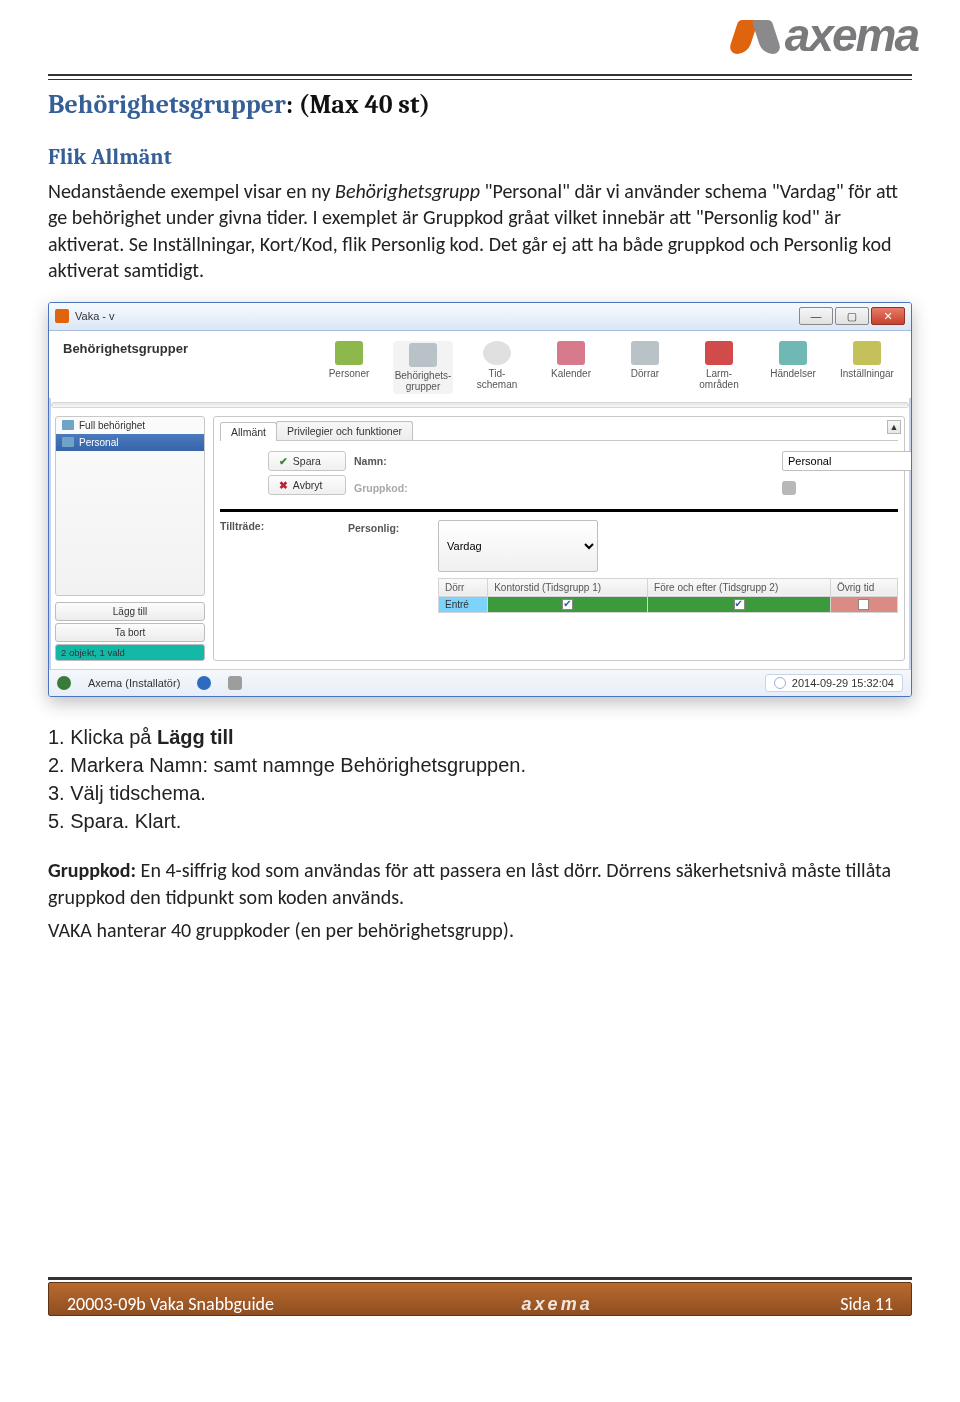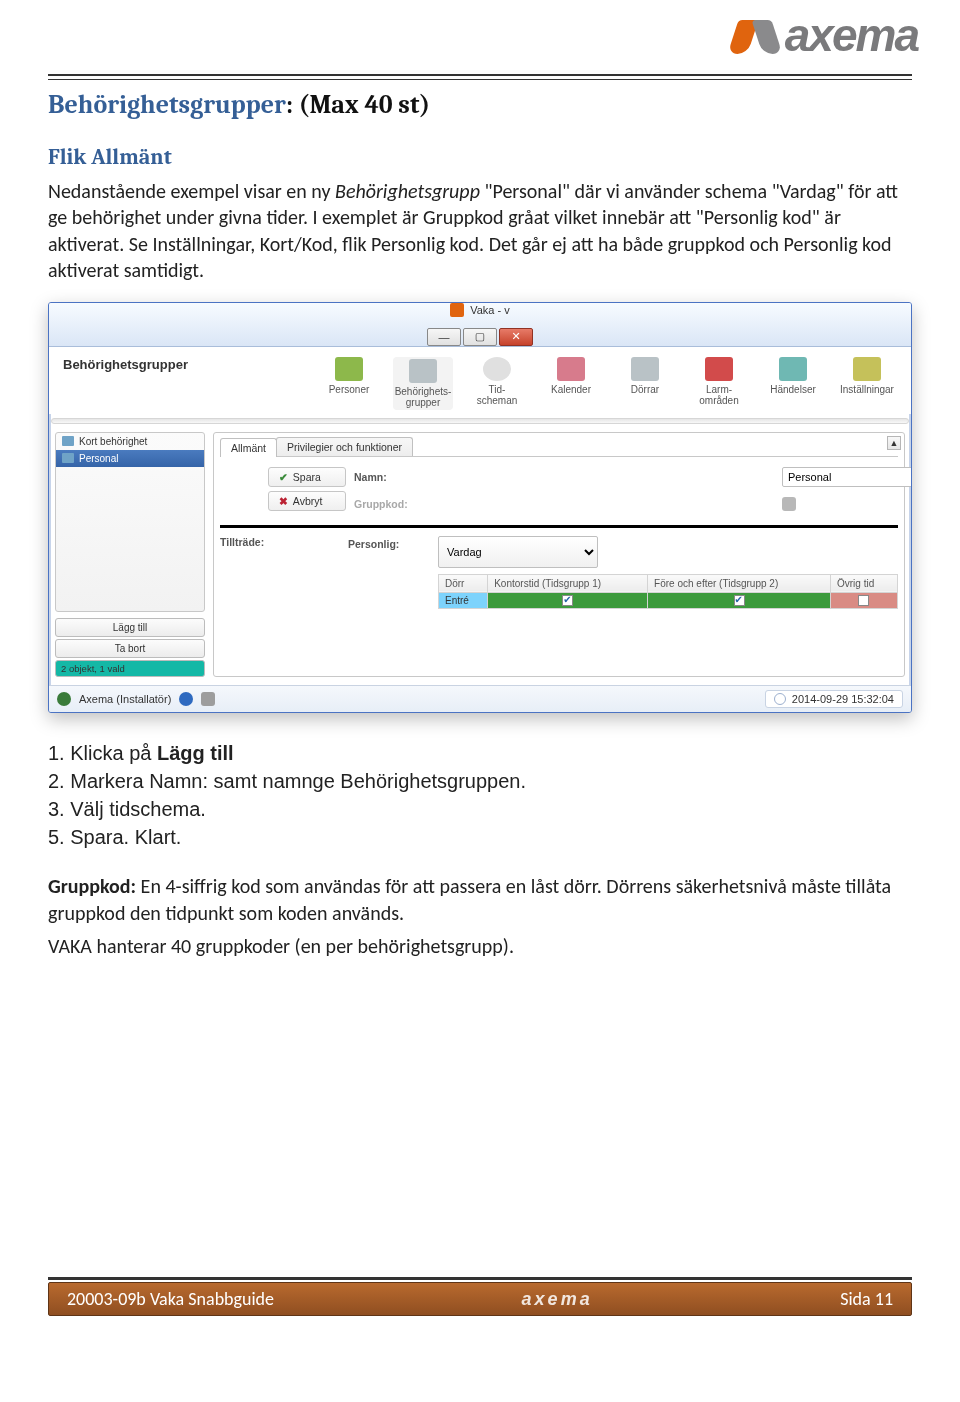--- a/index.html
+++ b/index.html
@@ -11,21 +11,21 @@
   .logo-mark .s1 { left:4px; top:6px; background:#e0640e; transform:skewX(-18deg); }
   .logo-mark .s2 { right:4px; top:6px; background:#8a8a8c; transform:skewX(18deg); }
   .logo-text { font-family: Arial, sans-serif; font-size:46px; font-weight:900; letter-spacing:-2px; color:#7a7a7c; font-style:italic; }
   .hr-double { border:0; height:6px; background:#333; margin:54px 0 10px 0; background: linear-gradient(#333,#333) top/100% 2px no-repeat, linear-gradient(#333,#333) bottom/100% 1px no-repeat; }
   h1.heading { font-size:26px; margin:4px 0 12px 0; font-weight:bold; color:#111; }
   h1.heading .accent { color:#355f96; }
   h2.subhead { font-size:22px; color:#355f96; font-weight:bold; margin:24px 0 8px 0; }
   p.body { font-size:20px; line-height:1.32; margin:8px 0; font-family: Calibri, Arial, sans-serif; }
   p.body .ital { font-style:italic; }
   .screenshot { margin:18px 0 26px 0; border:1px solid #4b73c3; border-radius:3px; font-family: Tahoma, Arial, sans-serif; font-size:11px; color:#333; background:#fff; box-shadow:0 0 0 2px #c7d4ea inset, 0 6px 18px rgba(0,0,0,.25); overflow:hidden; }
-  .titlebar { height:44px; background:linear-gradient(#f7fbff,#dae6f6); display:flex; align-items:center; justify-content:space-between; padding:0 6px; border-bottom:1px solid #a9bdda;flex-direction:column; }
+  .titlebar { height:28px; background:linear-gradient(#f7fbff,#dae6f6); display:flex; align-items:center; justify-content:space-between; padding:0 6px; border-bottom:1px solid #a9bdda; }
   .titlebar .left { display:flex; align-items:center; gap:6px; }
   .titlebar .icon-sq { width:14px; height:14px; background:#e0640e; border-radius:2px; }
   .winbtns { display:flex; gap:2px; }
   .winbtn { width:34px; height:18px; border:1px solid #888; border-radius:2px; display:flex; align-items:center; justify-content:center; background:linear-gradient(#f6f6f6,#e1e1e1); font-size:11px; }
   .winbtn.close { background:linear-gradient(#e77b68,#c6422b); color:#fff; border-color:#913224; }
   .app-header { display:flex; align-items:flex-start; justify-content:space-between; padding:10px 14px 4px 14px; background:#fff; }
   .app-header h3 { margin:0; font-size:13px; font-weight:bold; font-family: Tahoma, Arial, sans-serif; }
   .nav { display:flex; gap:14px; }
   .nav-item { display:flex; flex-direction:column; align-items:center; width:60px; font-size:10px; text-align:center; color:#555; line-height:1.1; cursor:pointer; }
   .nav-item.active { background:#f3f3f3; border-radius:4px; padding:2px 0; }
@@ -48,50 +48,50 @@
   .sidestatus { margin-top:2px; border:1px solid #bcbcbc; border-radius:3px; background:#14b8a6; font-size:9.5px; padding:2px 5px;}
   .main { flex:1; border:1px solid #c8c8c8; border-radius:3px; background:#fff; position:relative; padding-bottom:2px;}
   .scroll-arrow { position:absolute; right:3px; top:3px; width:14px; height:14px; border:1px solid #b6b6b6; background:linear-gradient(#f8f8f8,#e6e6e6); font-size:9px; display:flex; align-items:center; justify-content:center;}
   .tabs { display:flex; padding:4px 6px 0 6px; gap:0;}
   .tab { border:1px solid #c0c0c0; border-bottom:none; border-radius:3px 3px 0 0; padding:3px 10px; font-size:10.5px; background:linear-gradient(#f7f7f7,#ededed); margin-right:-1px; cursor:pointer;}
   .tab.active { background:#fff; position:relative; top:1px;}
   .formarea { border-top:1px solid #c8c8c8; margin:0 6px; padding:10px 6px 8px 6px; display:grid; grid-template-columns:120px 82px 1fr 110px; column-gap:8px; row-gap:10px; align-items:center;}
   .lbl { font-size:10.5px; color:#555; font-weight:bold;}
   .lbl.muted { color:#a8a8a8;}
   .txt { width:210px; border:1px solid #bfbfbf; border-radius:2px; padding:3px 5px; font-size:11px; background:#fff;}
-  .sel { width:160px; border:1px solid #bfbfbf; border-radius:2px; padding:8px 4px; font-size:11px; background:#fff linear-gradient(#fff,#f0f0f0);}
+  .sel { width:160px; border:1px solid #bfbfbf; border-radius:2px; padding:18px 4px; font-size:11px; background:#fff linear-gradient(#fff,#f0f0f0);}
   .lock { width:14px; height:14px; background:#b8b8b8; border-radius:3px;}
   .actions { display:flex; flex-direction:column; gap:4px; justify-self:end; }
   .actbtn { display:flex; align-items:center; gap:5px; border:1px solid #c6c6c6; border-radius:3px; padding:3px 10px; font-size:10.5px; background:linear-gradient(#fdfdfd,#efefef); cursor:pointer; min-width:78px; }
   .chk-green{ color:#3a8a3a; font-weight:bold;}
   .x-red{ color:#b23; font-weight:bold;}
   .access-sec { margin:6px; border-top:3px solid #000000; padding-top:8px; display:grid; grid-template-columns:120px 82px 1fr; column-gap:8px;}
   .access-sec .lbl2 { font-size:10.5px; font-weight:bold; color:#555;}
   .access-sec .desc { font-size:10px; color:#6a6a6a; line-height:1.25; padding-right:4px;}
   .access-right {}
   .tbl { width:100%; border-collapse:collapse; font-size:10px; margin-top:6px;}
   .tbl th { text-align:left; font-weight:normal; color:#555; background:linear-gradient(#fafafa,#ececec); border:1px solid #d4d4d4; padding:3px 6px;}
   .tbl td { border:1px solid #d4d4d4; padding:2px 6px; text-align:center;}
   .tbl td.name { text-align:left; background:#7dd3fc;}
   .cell-on { background:#3c9a3c; }
   .cell-on2 { background:#3c9a3c; }
   .cell-na { background:#d98b84; }
   .tiny-chk { width:11px; height:11px; display:inline-block; border:1px solid #888; background:#fff; position:relative; vertical-align:middle;}
   .tiny-chk.checked::after { content:"✔"; position:absolute; left:0; top:-2px; font-size:10px; color:#2563a6;}
   .statusbar { display:flex; justify-content:space-between; align-items:center; padding:4px 8px; border-top:1px solid #c9d3e2; background:linear-gradient(#f5f8fc,#e7eef7); margin-top:6px;}
-  .statusbar .left { display:flex; align-items:center; gap:8px;}
+  .statusbar .left { display:flex; align-items:center; gap:17px;}
   .sb-ico { width:14px; height:14px; border-radius:50%; background:#3a7b3a;}
   .sb-ico.blue { background:#2e6ac0;}
   .sb-ico.grey { background:#9d9d9d; border-radius:3px;}
   .sb-time { display:flex; align-items:center; gap:6px; border:1px solid #c8d3e3; border-radius:3px; padding:2px 8px; background:#fff;}
   .sb-time .clk { width:12px; height:12px; border:1px solid #9cb0cf; border-radius:50%;}
   ol.steps { font-family: Liberation Sans, sans-serif; font-size:20px; line-height:1.4; padding-left:0; list-style:none; margin:18px 0 22px 0;}
   p.note { font-family: Calibri, Arial, sans-serif; font-size:20px; line-height:1.35; margin:6px 0;}
   .footer { position:absolute; left:48px; right:48px; bottom:24px; }
-  .footer-bar { height:34px; background:linear-gradient(#b96a2e,#8f4e21); border:1px solid #5f3416; border-radius:2px; display:flex; align-items:center; justify-content:space-between; padding:0 18px; color:#fff; font-family: Calibri, Arial, sans-serif; font-size:18px;}
+  .footer-bar { height:34px; background:linear-gradient(#b96a2e,#8f4e21); border:1px solid #5f3416; border-radius:2px; display:flex; align-items:flex-end; justify-content:space-between; padding:0 18px; color:#fff; font-family: Calibri, Arial, sans-serif; font-size:18px;}
   .footer-bar .mid { font-weight:900; letter-spacing:3px; font-style:italic; font-family: Arial, sans-serif; opacity:.85;}
   .footer-top-line { height:3px; background:#333; margin-bottom:2px;}
 </style>
 </head>
 <body>
 
 <div class="page">
   <div class="top-logo">
     <div class="logo-mark">
       <div class="shape s1"></div>
@@ -166,21 +166,21 @@
       </div>
     </div>
 
     <div class="divider"></div>
 
     <div class="content">
       <div class="sidebar">
         <div class="sidepanel">
           <div class="sideitem">
               <div class="mini"></div>
-              <span>Kort behörighet</span>
+              <span>Full behörighet</span>
             </div>
           <div class="sideitem selected">
               <div class="mini"></div>
               <span>Personal</span>
             </div>
         </div>
         <div class="sidebtns">
           <div class="sidebtn">Lägg till</div>
           <div class="sidebtn">Ta bort</div>
         </div>

